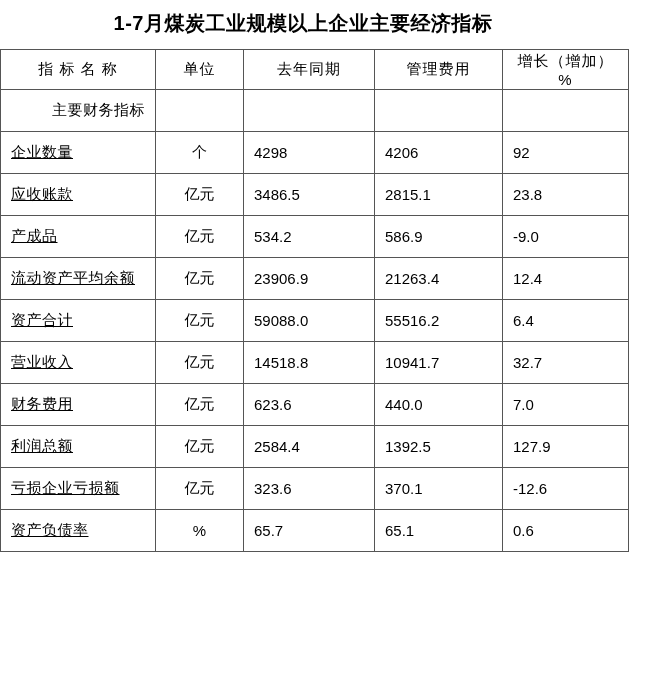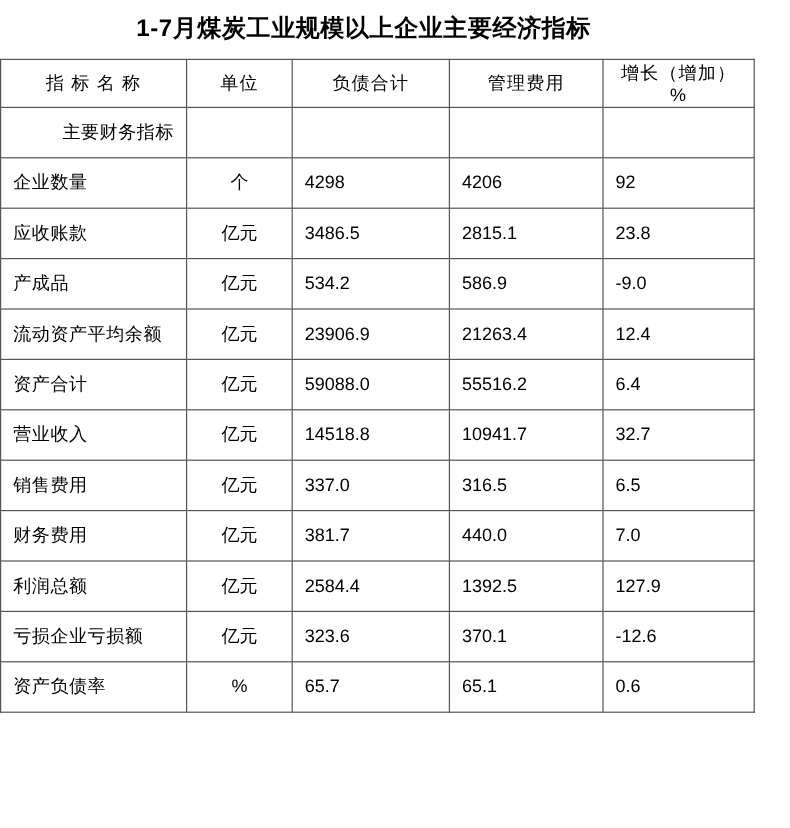--- a/index.html
+++ b/index.html
@@ -53,20 +53,21 @@
   }
   table.data thead th {
     height: 40px;
     font-size: 15px;
     letter-spacing: 1px;
   }
   thead th.h0 { letter-spacing: 4px; }
   td.label {
     text-align: left;
     letter-spacing: 0.5px;
+    text-decoration: underline;
   }
   td.section {
     text-align: right;
     font-weight: bold;
     height: 34px;
     letter-spacing: 0.5px;
   }
   td.unit {
     text-align: center;
   }
@@ -90,21 +91,21 @@
       <col class="c0">
         <col class="c1">
         <col class="c2">
         <col class="c3">
         <col class="c4">
     </colgroup>
     <thead>
       <tr>
         <th class="h0">指 标 名 称</th>
         <th>单位</th>
-        <th>负债合计</th>
+        <th>去年同期</th>
         <th>管理费用</th>
         <th>增长（增加）%</th>
       </tr>
     </thead>
     <tbody id="table-body">
         <tr>
           <td class="section">主要财务指标</td>
           <td class="empty"></td>
           <td class="empty"></td>
           <td class="empty"></td>
@@ -146,30 +147,23 @@
           <td class="num">6.4</td>
         </tr>
         <tr>
           <td class="label">营业收入</td>
           <td class="unit">亿元</td>
           <td class="num">14518.8</td>
           <td class="num">10941.7</td>
           <td class="num">32.7</td>
         </tr>
         <tr>
-          <td class="label">销售费用</td>
-          <td class="unit">亿元</td>
-          <td class="num">337.0</td>
-          <td class="num">316.5</td>
-          <td class="num">6.5</td>
-        </tr>
-        <tr>
           <td class="label">财务费用</td>
           <td class="unit">亿元</td>
-          <td class="num">381.7</td>
+          <td class="num">623.6</td>
           <td class="num">440.0</td>
           <td class="num">7.0</td>
         </tr>
         <tr>
           <td class="label">利润总额</td>
           <td class="unit">亿元</td>
           <td class="num">2584.4</td>
           <td class="num">1392.5</td>
           <td class="num">127.9</td>
         </tr>

